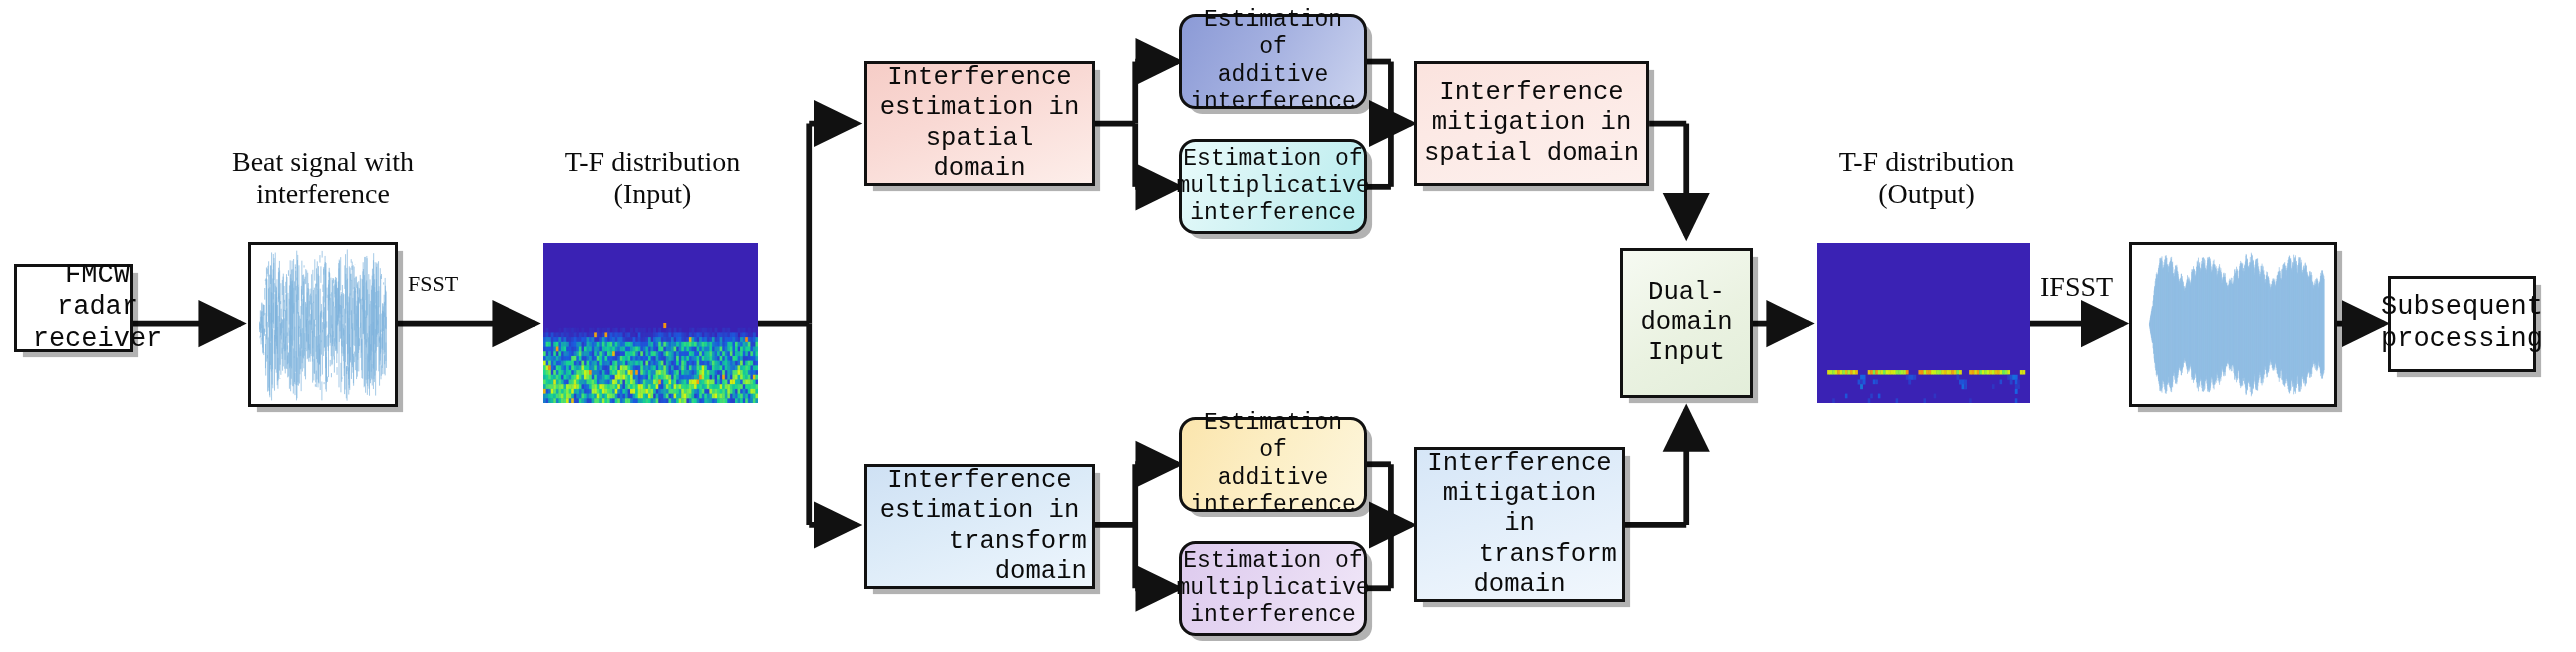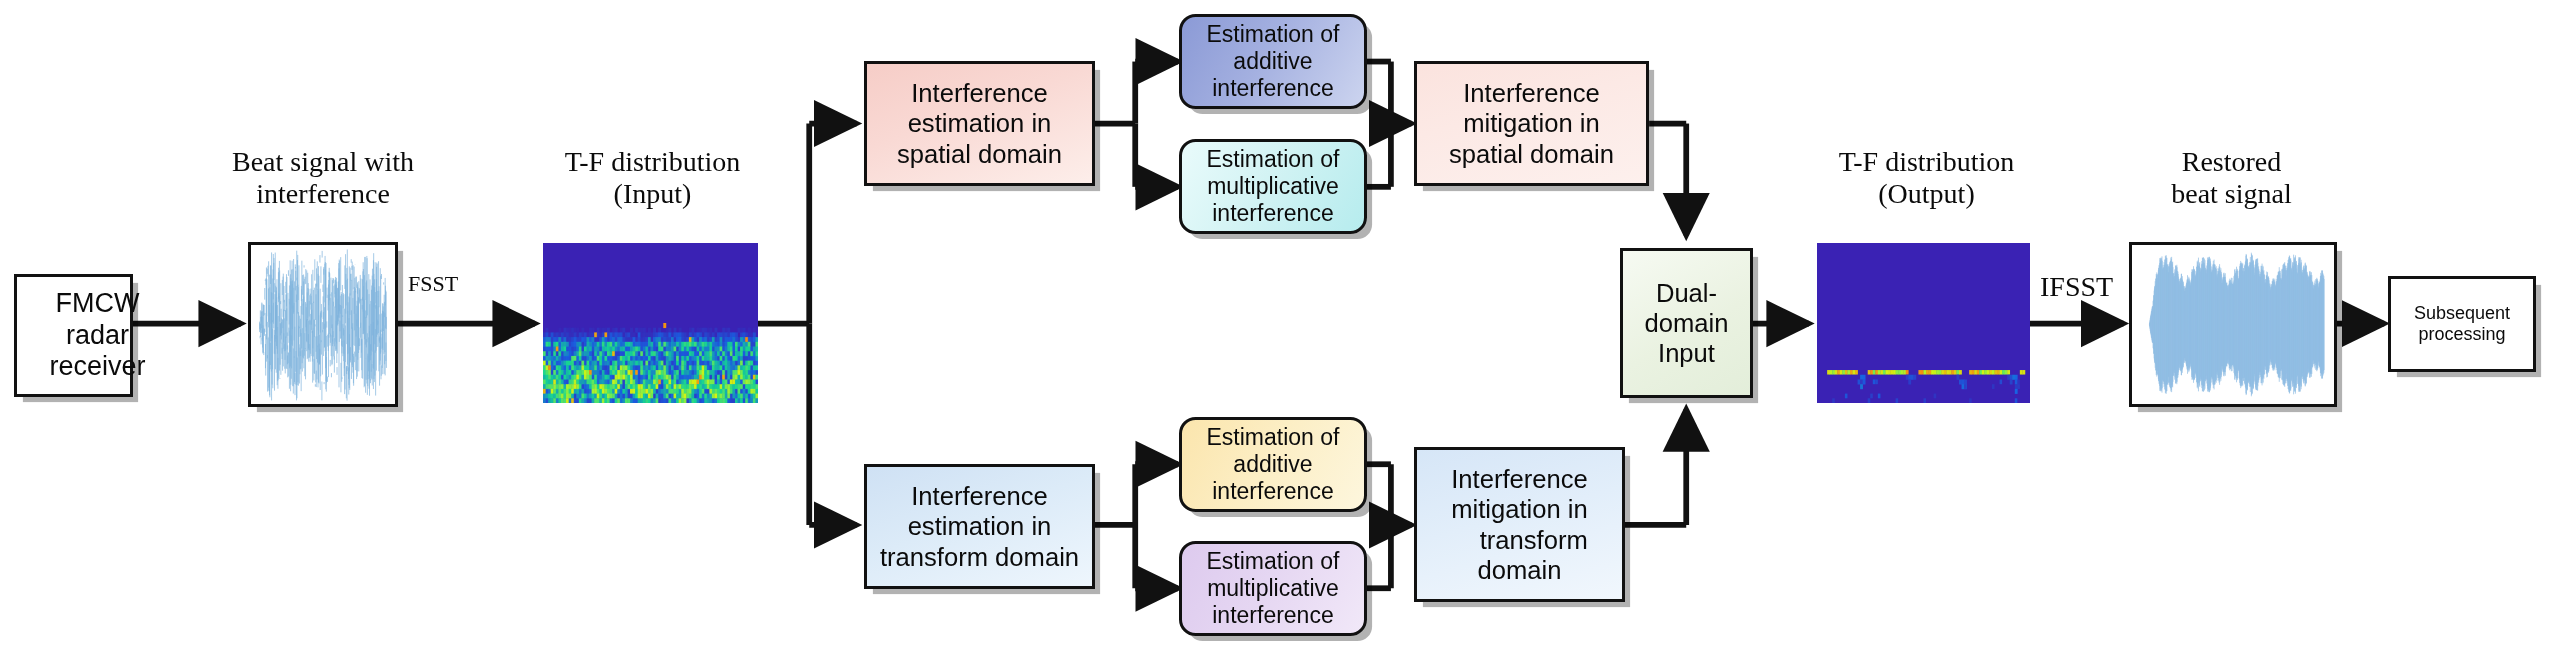--- a/index.html
+++ b/index.html
@@ -1,21 +1,21 @@
 <!DOCTYPE html>
 <html style="font-size:10.2px"><head>
 <meta charset="utf-8">
 <style>
   html,body{margin:0;padding:0;background:#ffffff;}
   body{width:2576px;height:653px;overflow:hidden;font-family:"Liberation Serif", serif;}
   #stage{position:relative;width:2576px;height:653px;background:#fff;}
   svg#wires{position:absolute;left:0;top:0;width:2576px;height:653px;}
   .node{position:absolute;box-sizing:border-box;display:flex;align-items:center;justify-content:center;text-align:center;
         border:3.8px solid #111;box-shadow:7px 7px 0 -1.9px rgba(0,0,0,0.30);}
-  .node .txt{display:block;font-family:Liberation Sans, sans-serif;color:#0b0b0b;line-height:1.18;padding:0 5.1px;}
+  .node .txt{display:block;font-family:Liberation Mono, monospace;color:#0b0b0b;line-height:1.18;padding:0 5.1px;}
   .plain{background:#fff;}
   .rounded{border-radius:16.6px;}
   .caption{position:absolute;text-align:center;font-family:"Liberation Serif", serif;color:#0b0b0b;line-height:1.15;}
   .edgelabel{position:absolute;font-family:"Liberation Serif", serif;color:#0b0b0b;white-space:nowrap;}
   .imgbox{position:absolute;box-sizing:border-box;overflow:hidden;}
   .sigbox{position:absolute;box-sizing:border-box;border:3.8px solid #111;background:#fff;
           box-shadow:7px 7px 0 -1.9px rgba(0,0,0,0.30);overflow:hidden;}
   .sigbox svg{display:block;width:100%;height:100%;}
 </style>
 </head>
@@ -70,21 +70,21 @@
       <path d="M2638,821 L2638,640" marker-end="url(#ah)"></path>
 
       <path d="M2742,506 L2830,506" marker-end="url(#ah)"></path>
 
       <path d="M3175,506 L3322,506" marker-end="url(#ah)"></path>
 
       <path d="M3653,506 L3730,506" marker-end="url(#ah)"></path>
     </g>
   </svg>
 
-  <div class="node plain" style="left:14px;top:274px;width:119px;height:123px;padding-left:48px;">
+  <div class="node plain" style="left:14px;top:264px;width:119px;height:88px;padding-left:48px;">
     <span class="txt" style="font-size:27px;">
         <span style="display: block;">FMCW radar</span>
         <span style="display: block;">receiver</span>
       </span>
   </div>
 
   <div class="caption" style="left:211px;top:146px;width:224px;font-size:28px;">
     <div>Beat signal with</div>
     <div>interference</div>
   </div>
@@ -1614,34 +1614,30 @@
           <rect x="314.12" y="213.24" width="3.98" height="7.35" fill="rgb(46,57,196)" opacity="0.8"></rect>
           <rect x="314.12" y="220.59" width="3.98" height="7.35" fill="rgb(41,67,203)" opacity="0.8"></rect>
           <rect x="318.10" y="198.53" width="4.48" height="6.99" fill="rgb(214,229,18)"></rect>
           <rect x="322.07" y="198.53" width="4.48" height="6.99" fill="rgb(215,227,18)"></rect>
         </g>
     </svg>
   </div>
 
   <div class="edgelabel" style="left:2040px;top:271px;font-size:28px;">IFSST</div>
 
-  <div class="caption" style="left:2129px;top:146px;width:205px;font-size:28px;">
-    <div>Restored</div>
-    <div>beat signal</div>
-  </div>
 
   <div class="sigbox" style="left:2129px;top:242px;width:208px;height:165px;">
     <svg viewBox="0 0 326 258" preserveAspectRatio="none">
       <g id="wf2" stroke="#8fbde2" stroke-width="1.1" fill="none">
           <path d="M16.00,129.00L16.00,129.00 M16.42,129.00L16.42,129.00 M16.84,129.00L16.84,129.00 M17.26,129.00L17.26,129.00 M17.68,129.00L17.68,129.00 M18.10,129.00L18.10,129.00 M18.52,129.00L18.52,129.00 M18.94,129.00L18.94,129.00 M19.36,129.00L19.36,129.00 M19.79,129.00L19.79,129.00 M20.21,129.00L20.21,129.00 M20.63,129.00L20.63,129.00 M21.05,129.00L21.05,129.00 M21.47,129.00L21.47,129.00 M21.89,129.00L21.89,129.00 M22.31,129.00L22.31,129.00 M22.73,129.00L22.73,129.00 M23.15,129.00L23.15,129.00 M23.57,129.00L23.57,129.00 M23.99,129.00L23.99,129.00 M24.41,129.00L24.41,129.00 M24.83,129.00L24.83,129.00 M25.25,129.00L25.25,129.00 M25.67,129.00L25.67,129.00 M26.09,129.00L26.09,129.00 M26.52,129.00L26.52,129.00 M26.94,129.00L26.94,129.00 M27.36,129.00L27.36,129.00 M27.78,128.90L27.78,129.10 M28.20,126.44L28.20,131.56 M28.62,124.17L28.62,133.83 M29.04,121.33L29.04,136.67 M29.46,118.24L29.46,139.76 M29.88,115.73L29.88,142.27 M30.30,113.97L30.30,144.03 M30.72,111.39L30.72,146.61 M31.14,108.08L31.14,149.92 M31.56,107.11L31.56,150.89 M31.98,104.32L31.98,153.68 M32.40,101.42L32.40,156.58 M32.82,99.65L32.82,158.35 M33.24,99.79L33.24,158.21 M33.67,98.92L33.67,159.08 M34.09,90.90L34.09,167.10 M34.51,88.80L34.51,169.20 M34.93,81.87L34.93,176.13 M35.35,81.29L35.35,176.71 M35.77,74.01L35.77,183.99 M36.19,70.70L36.19,187.30 M36.61,67.31L36.61,190.69 M37.03,66.76L37.03,191.24 M37.45,58.77L37.45,199.23 M37.87,64.46L37.87,193.54 M38.29,54.89L38.29,203.11 M38.71,54.12L38.71,203.88 M39.13,47.14L39.13,210.86 M39.55,50.13L39.55,207.87 M39.97,44.47L39.97,213.53 M40.39,48.56L40.39,209.44 M40.82,47.30L40.82,210.70 M41.24,53.92L41.24,204.08 M41.66,48.66L41.66,209.34 M42.08,46.19L42.08,211.81 M42.50,40.91L42.50,217.09 M42.92,36.98L42.92,221.02 M43.34,38.14L43.34,219.86 M43.76,32.36L43.76,225.64 M44.18,33.92L44.18,224.08 M44.60,29.39L44.60,228.61 M45.02,21.08L45.02,236.92 M45.44,23.67L45.44,234.33 M45.86,21.87L45.86,236.13 M46.28,26.33L46.28,231.67 M46.70,20.43L46.70,237.57 M47.12,28.62L47.12,229.38 M47.55,21.51L47.55,236.49 M47.97,24.00L47.97,234.00 M48.39,18.44L48.39,239.56 M48.81,26.02L48.81,231.98 M49.23,38.01L49.23,219.99 M49.65,39.26L49.65,218.74 M50.07,32.43L50.07,225.57 M50.49,36.16L50.49,221.84 M50.91,37.47L50.91,220.53 M51.33,36.26L51.33,221.74 M51.75,27.72L51.75,230.28 M52.17,32.82L52.17,225.18 M52.59,23.62L52.59,234.38 M53.01,32.38L53.01,225.62 M53.43,30.03L53.43,227.97 M53.85,17.59L53.85,240.41 M54.27,22.65L54.27,235.35 M54.70,18.48L54.70,239.52 M55.12,16.35L55.12,241.65 M55.54,20.84L55.54,237.16 M55.96,31.20L55.96,226.80 M56.38,20.99L56.38,237.01 M56.80,31.77L56.80,226.23 M57.22,36.46L57.22,221.54 M57.64,31.83L57.64,226.17 M58.06,31.18L58.06,226.82 M58.48,44.42L58.48,213.58 M58.90,34.58L58.90,223.42 M59.32,43.73L59.32,214.27 M59.74,34.67L59.74,223.33 M60.16,34.86L60.16,223.14 M60.58,29.90L60.58,228.10 M61.00,27.54L61.00,230.46 M61.42,37.36L61.42,220.64 M61.85,25.65L61.85,232.35 M62.27,25.73L62.27,232.27 M62.69,20.29L62.69,237.71 M63.11,26.63L63.11,231.37 M63.53,22.64L63.53,235.36 M63.95,19.24L63.95,238.76 M64.37,31.43L64.37,226.57 M64.79,31.56L64.79,226.44 M65.21,28.00L65.21,230.00 M65.63,27.00L65.63,231.00 M66.05,35.93L66.05,222.07 M66.47,46.35L66.47,211.65 M66.89,45.83L66.89,212.17 M67.31,51.59L67.31,206.41 M67.73,45.98L67.73,212.02 M68.15,54.38L68.15,203.62 M68.58,50.33L68.58,207.67 M69.00,39.50L69.00,218.50 M69.42,43.60L69.42,214.40 M69.84,46.35L69.84,211.65 M70.26,33.72L70.26,224.28 M70.68,33.01L70.68,224.99 M71.10,42.19L71.10,215.81 M71.52,37.87L71.52,220.13 M71.94,34.50L71.94,223.50 M72.36,32.10L72.36,225.90 M72.78,36.10L72.78,221.90 M73.20,46.13L73.20,211.87 M73.62,42.22L73.62,215.78 M74.04,43.36L74.04,214.64 M74.46,47.02L74.46,210.98 M74.88,51.27L74.88,206.73 M75.30,55.11L75.30,202.89 M75.73,60.14L75.73,197.86 M76.15,54.89L76.15,203.11 M76.57,58.55L76.57,199.45 M76.99,64.27L76.99,193.73 M77.41,57.55L77.41,200.45 M77.83,61.38L77.83,196.62 M78.25,54.85L78.25,203.15 M78.67,53.79L78.67,204.21 M79.09,52.80L79.09,205.20 M79.51,46.99L79.51,211.01 M79.93,46.55L79.93,211.45 M80.35,57.40L80.35,200.60 M80.77,54.95L80.77,203.05 M81.19,50.52L81.19,207.48 M81.61,57.01L81.61,200.99 M82.03,59.80L82.03,198.20 M82.45,62.43L82.45,195.57 M82.88,59.44L82.88,198.56 M83.30,66.84L83.30,191.16 M83.72,68.64L83.72,189.36 M84.14,71.47L84.14,186.53 M84.56,66.73L84.56,191.27 M84.98,74.34L84.98,183.66 M85.40,75.24L85.40,182.76 M85.82,70.06L85.82,187.94 M86.24,68.89L86.24,189.11 M86.66,70.12L86.66,187.88 M87.08,66.19L87.08,191.81 M87.50,64.15L87.50,193.85 M87.92,60.99L87.92,197.01 M88.34,61.96L88.34,196.04 M88.76,57.33L88.76,200.67 M89.18,55.24L89.18,202.76 M89.61,48.98L89.61,209.02 M90.03,57.96L90.03,200.04 M90.45,56.29L90.45,201.71 M90.87,54.23L90.87,203.77 M91.29,59.33L91.29,198.67 M91.71,51.56L91.71,206.44 M92.13,59.81L92.13,198.19 M92.55,54.26L92.55,203.74 M92.97,58.83L92.97,199.17 M93.39,57.19L93.39,200.81 M93.81,66.42L93.81,191.58 M94.23,64.07L94.23,193.93 M94.65,61.12L94.65,196.88 M95.07,60.42L95.07,197.58 M95.49,57.67L95.49,200.33 M95.91,54.52L95.91,203.48 M96.33,43.91L96.33,214.09 M96.76,39.32L96.76,218.68 M97.18,47.07L97.18,210.93 M97.60,39.97L97.60,218.03 M98.02,43.29L98.02,214.71 M98.44,42.41L98.44,215.59 M98.86,38.87L98.86,219.13 M99.28,34.36L99.28,223.64 M99.70,42.53L99.70,215.47 M100.12,40.67L100.12,217.33 M100.54,38.75L100.54,219.25 M100.96,40.16L100.96,217.84 M101.38,49.95L101.38,208.05 M101.80,50.90L101.80,207.10 M102.22,48.45L102.22,209.55 M102.64,51.08L102.64,206.92 M103.06,42.28L103.06,215.72 M103.48,47.11L103.48,210.89 M103.91,44.61L103.91,213.39 M104.33,35.25L104.33,222.75 M104.75,35.32L104.75,222.68 M105.17,26.52L105.17,231.48 M105.59,32.16L105.59,225.84 M106.01,28.02L106.01,229.98 M106.43,24.99L106.43,233.01 M106.85,33.40L106.85,224.60 M107.27,20.49L107.27,237.51 M107.69,34.22L107.69,223.78 M108.11,34.06L108.11,223.94 M108.53,36.19L108.53,221.81 M108.95,29.91L108.95,228.09 M109.37,27.77L109.37,230.23 M109.79,36.50L109.79,221.50 M110.21,41.11L110.21,216.89 M110.64,37.61L110.64,220.39 M111.06,44.23L111.06,213.77 M111.48,40.15L111.48,217.85 M111.90,38.54L111.90,219.46 M112.32,31.35L112.32,226.65 M112.74,25.85L112.74,232.15 M113.16,29.93L113.16,228.07 M113.58,20.47L113.58,237.53 M114.00,31.16L114.00,226.84 M114.42,21.13L114.42,236.87 M114.84,21.13L114.84,236.87 M115.26,19.68L115.26,238.32 M115.68,27.94L115.68,230.06 M116.10,30.06L116.10,227.94 M116.52,29.46L116.52,228.54 M116.94,21.94L116.94,236.06 M117.36,33.04L117.36,224.96 M117.79,24.71L117.79,233.29 M118.21,37.39L118.21,220.61 M118.63,39.79L118.63,218.21 M119.05,36.83L119.05,221.17 M119.47,41.35L119.47,216.65 M119.89,45.95L119.89,212.05 M120.31,39.83L120.31,218.17 M120.73,33.29L120.73,224.71 M121.15,39.48L121.15,218.52 M121.57,29.25L121.57,228.75 M121.99,20.37L121.99,237.63 M122.41,24.97L122.41,233.03 M122.83,24.58L122.83,233.42 M123.25,20.04L123.25,237.96 M123.67,22.31L123.67,235.69 M124.09,22.87L124.09,235.13 M124.52,19.21L124.52,238.79 M124.94,19.26L124.94,238.74 M125.36,31.45L125.36,226.55 M125.78,21.17L125.78,236.83 M126.20,22.96L126.20,235.04 M126.62,26.47L126.62,231.53 M127.04,29.91L127.04,228.09 M127.46,43.50L127.46,214.50 M127.88,39.80L127.88,218.20 M128.30,43.38L128.30,214.62 M128.72,34.74L128.72,223.26 M129.14,45.07L129.14,212.93 M129.56,42.49L129.56,215.51 M129.98,40.10L129.98,217.90 M130.40,31.64L130.40,226.36 M130.82,36.25L130.82,221.75 M131.24,25.79L131.24,232.21 M131.67,30.50L131.67,227.50 M132.09,32.64L132.09,225.36 M132.51,23.66L132.51,234.34 M132.93,31.63L132.93,226.37 M133.35,31.26L133.35,226.74 M133.77,35.96L133.77,222.04 M134.19,31.96L134.19,226.04 M134.61,36.73L134.61,221.27 M135.03,37.53L135.03,220.47 M135.45,41.48L135.45,216.52 M135.87,34.41L135.87,223.59 M136.29,38.74L136.29,219.26 M136.71,48.42L136.71,209.58 M137.13,50.62L137.13,207.38 M137.55,52.63L137.55,205.37 M137.97,47.37L137.97,210.63 M138.39,42.11L138.39,215.89 M138.82,37.57L138.82,220.43 M139.24,45.28L139.24,212.72 M139.66,42.31L139.66,215.69 M140.08,38.57L140.08,219.43 M140.50,34.65L140.50,223.35 M140.92,42.34L140.92,215.66 M141.34,31.10L141.34,226.90 M141.76,35.85L141.76,222.15 M142.18,41.61L142.18,216.39 M142.60,47.14L142.60,210.86 M143.02,41.15L143.02,216.85 M143.44,37.63L143.44,220.37 M143.86,53.32L143.86,204.68 M144.28,44.11L144.28,213.89 M144.70,47.57L144.70,210.43 M145.12,61.86L145.12,196.14 M145.55,61.11L145.55,196.89 M145.97,57.11L145.97,200.89 M146.39,54.43L146.39,203.57 M146.81,52.45L146.81,205.55 M147.23,51.57L147.23,206.43 M147.65,52.39L147.65,205.61 M148.07,45.72L148.07,212.28 M148.49,44.88L148.49,213.12 M148.91,48.02L148.91,209.98 M149.33,52.03L149.33,205.97 M149.75,51.73L149.75,206.27 M150.17,51.68L150.17,206.32 M150.59,45.78L150.59,212.22 M151.01,56.51L151.01,201.49 M151.43,59.33L151.43,198.67 M151.85,61.66L151.85,196.34 M152.27,62.75L152.27,195.25 M152.70,61.52L152.70,196.48 M153.12,60.90L153.12,197.10 M153.54,65.84L153.54,192.16 M153.96,65.53L153.96,192.47 M154.38,69.17L154.38,188.83 M154.80,66.77L154.80,191.23 M155.22,71.91L155.22,186.09 M155.64,64.89L155.64,193.11 M156.06,67.06L156.06,190.94 M156.48,62.97L156.48,195.03 M156.90,57.71L156.90,200.29 M157.32,58.23L157.32,199.77 M157.74,54.70L157.74,203.30 M158.16,61.82L158.16,196.18 M158.58,61.94L158.58,196.06 M159.00,56.45L159.00,201.55 M159.42,57.34L159.42,200.66 M159.85,59.84L159.85,198.16 M160.27,53.17L160.27,204.83 M160.69,61.92L160.69,196.08 M161.11,63.04L161.11,194.96 M161.53,53.42L161.53,204.58 M161.95,62.98L161.95,195.02 M162.37,62.88L162.37,195.12 M162.79,64.80L162.79,193.20 M163.21,59.11L163.21,198.89 M163.63,63.75L163.63,194.25 M164.05,61.26L164.05,196.74 M164.47,50.56L164.47,207.44 M164.89,56.85L164.89,201.15 M165.31,48.09L165.31,209.91 M165.73,40.28L165.73,217.72 M166.15,38.86L166.15,219.14 M166.58,46.09L166.58,211.91 M167.00,45.20L167.00,212.80 M167.42,47.98L167.42,210.02 M167.84,42.73L167.84,215.27 M168.26,42.02L168.26,215.98 M168.68,35.20L168.68,222.80 M169.10,49.26L169.10,208.74 M169.52,40.84L169.52,217.16 M169.94,38.74L169.94,219.26 M170.36,42.03L170.36,215.97 M170.78,50.55L170.78,207.45 M171.20,54.77L171.20,203.23 M171.62,56.51L171.62,201.49 M172.04,54.23L172.04,203.77 M172.46,53.30L172.46,204.70 M172.88,42.16L172.88,215.84 M173.30,40.69L173.30,217.31 M173.73,34.32L173.73,223.68 M174.15,39.26L174.15,218.74 M174.57,30.99L174.57,227.01 M174.99,29.27L174.99,228.73 M175.41,25.81L175.41,232.19 M175.83,32.89L175.83,225.11 M176.25,29.45L176.25,228.55 M176.67,31.70L176.67,226.30 M177.09,28.25L177.09,229.75 M177.51,29.79L177.51,228.21 M177.93,31.49L177.93,226.51 M178.35,41.62L178.35,216.38 M178.77,29.97L178.77,228.03 M179.19,42.01L179.19,215.99 M179.61,37.41L179.61,220.59 M180.03,37.76L180.03,220.24 M180.45,47.98L180.45,210.02 M180.88,43.01L180.88,214.99 M181.30,42.31L181.30,215.69 M181.72,33.80L181.72,224.20 M182.14,31.60L182.14,226.40 M182.56,32.87L182.56,225.13 M182.98,27.68L182.98,230.32 M183.40,25.32L183.40,232.68 M183.82,17.40L183.82,240.60 M184.24,14.49L184.24,243.51 M184.66,16.13L184.66,241.87 M185.08,24.38L185.08,233.62 M185.50,22.31L185.50,235.69 M185.92,24.20L185.92,233.80 M186.34,22.29L186.34,235.71 M186.76,29.03L186.76,228.97 M187.18,35.28L187.18,222.72 M187.61,35.90L187.61,222.10 M188.03,33.68L188.03,224.32 M188.45,37.58L188.45,220.42 M188.87,36.15L188.87,221.85 M189.29,36.82L189.29,221.18 M189.71,32.39L189.71,225.61 M190.13,28.20L190.13,229.80 M190.55,27.76L190.55,230.24 M190.97,19.41L190.97,238.59 M191.39,28.88L191.39,229.12 M191.81,30.72L191.81,227.28 M192.23,26.95L192.23,231.05 M192.65,12.49L192.65,245.51 M193.07,14.79L193.07,243.21 M193.49,17.32L193.49,240.68 M193.91,29.34L193.91,228.66 M194.33,16.74L194.33,241.26 M194.76,27.31L194.76,230.69 M195.18,23.87L195.18,234.13 M195.60,24.74L195.60,233.26 M196.02,26.27L196.02,231.73 M196.44,33.22L196.44,224.78 M196.86,36.15L196.86,221.85 M197.28,38.01L197.28,219.99 M197.70,48.66L197.70,209.34 M198.12,45.00L198.12,213.00 M198.54,31.81L198.54,226.19 M198.96,35.98L198.96,222.02 M199.38,26.62L199.38,231.38 M199.80,23.36L199.80,234.64 M200.22,24.06L200.22,233.94 M200.64,31.14L200.64,226.86 M201.06,22.82L201.06,235.18 M201.48,22.65L201.48,235.35 M201.91,22.00L201.91,236.00 M202.33,30.86L202.33,227.14 M202.75,21.78L202.75,236.22 M203.17,28.87L203.17,229.13 M203.59,36.28L203.59,221.72 M204.01,39.25L204.01,218.75 M204.43,34.45L204.43,223.55 M204.85,39.46L204.85,218.54 M205.27,42.44L205.27,215.56 M205.69,47.26L205.69,210.74 M206.11,51.62L206.11,206.38 M206.53,51.30L206.53,206.70 M206.95,51.88L206.95,206.12 M207.37,46.75L207.37,211.25 M207.79,43.81L207.79,214.19 M208.21,33.76L208.21,224.24 M208.64,41.38L208.64,216.62 M209.06,33.88L209.06,224.12 M209.48,38.23L209.48,219.77 M209.90,30.22L209.90,227.78 M210.32,40.47L210.32,217.53 M210.74,41.17L210.74,216.83 M211.16,33.62L211.16,224.38 M211.58,35.15L211.58,222.85 M212.00,42.87L212.00,215.13 M212.42,48.75L212.42,209.25 M212.84,41.00L212.84,217.00 M213.26,47.66L213.26,210.34 M213.68,48.17L213.68,209.83 M214.10,56.94L214.10,201.06 M214.52,61.90L214.52,196.10 M214.94,60.77L214.94,197.23 M215.36,55.12L215.36,202.88 M215.79,60.87L215.79,197.13 M216.21,56.08L216.21,201.92 M216.63,49.24L216.63,208.76 M217.05,50.14L217.05,207.86 M217.47,43.07L217.47,214.93 M217.89,48.59L217.89,209.41 M218.31,51.58L218.31,206.42 M218.73,44.09L218.73,213.91 M219.15,53.13L219.15,204.87 M219.57,54.26L219.57,203.74 M219.99,52.02L219.99,205.98 M220.41,50.68L220.41,207.32 M220.83,53.73L220.83,204.27 M221.25,57.32L221.25,200.68 M221.67,63.05L221.67,194.95 M222.09,66.27L222.09,191.73 M222.52,62.24L222.52,195.76 M222.94,67.83L222.94,190.17 M223.36,73.59L223.36,184.41 M223.78,70.55L223.78,187.45 M224.20,64.11L224.20,193.89 M224.62,68.16L224.62,189.84 M225.04,63.48L225.04,194.52 M225.46,67.55L225.46,190.45 M225.88,66.08L225.88,191.92 M226.30,58.48L226.30,199.52 M226.72,59.83L226.72,198.17 M227.14,57.77L227.14,200.23 M227.56,54.88L227.56,203.12 M227.98,54.04L227.98,203.96 M228.40,56.33L228.40,201.67 M228.82,60.09L228.82,197.91 M229.24,59.83L229.24,198.17 M229.67,57.26L229.67,200.74 M230.09,59.74L230.09,198.26 M230.51,54.65L230.51,203.35 M230.93,65.93L230.93,192.07 M231.35,64.05L231.35,193.95 M231.77,66.14L231.77,191.86 M232.19,68.72L232.19,189.28 M232.61,59.30L232.61,198.70 M233.03,62.19L233.03,195.81 M233.45,58.41L233.45,199.59 M233.87,55.11L233.87,202.89 M234.29,49.74L234.29,208.26 M234.71,49.16L234.71,208.84 M235.13,48.35L235.13,209.65 M235.55,50.41L235.55,207.59 M235.97,43.54L235.97,214.46 M236.39,44.86L236.39,213.14 M236.82,42.63L236.82,215.37 M237.24,44.12L237.24,213.88 M237.66,35.98L237.66,222.02 M238.08,41.73L238.08,216.27 M238.50,48.66L238.50,209.34 M238.92,45.24L238.92,212.76 M239.34,41.98L239.34,216.02 M239.76,54.96L239.76,203.04 M240.18,53.63L240.18,204.37 M240.60,53.49L240.60,204.51 M241.02,56.47L241.02,201.53 M241.44,55.69L241.44,202.31 M241.86,39.85L241.86,218.15 M242.28,38.70L242.28,219.30 M242.70,47.66L242.70,210.34 M243.12,39.59L243.12,218.41 M243.55,32.15L243.55,225.85 M243.97,36.79L243.97,221.21 M244.39,33.47L244.39,224.53 M244.81,30.58L244.81,227.42 M245.23,31.31L245.23,226.69 M245.65,29.39L245.65,228.61 M246.07,31.43L246.07,226.57 M246.49,27.76L246.49,230.24 M246.91,34.38L246.91,223.62 M247.33,33.36L247.33,224.64 M247.75,40.78L247.75,217.22 M248.17,37.52L248.17,220.48 M248.59,33.62L248.59,224.38 M249.01,49.35L249.01,208.65 M249.43,40.67L249.43,217.33 M249.85,41.68L249.85,216.32 M250.27,37.59L250.27,220.41 M250.70,37.84L250.70,220.16 M251.12,29.39L251.12,228.61 M251.54,35.01L251.54,222.99 M251.96,24.28L251.96,233.72 M252.38,29.60L252.38,228.40 M252.80,23.37L252.80,234.63 M253.22,19.97L253.22,238.03 M253.64,19.25L253.64,238.75 M254.06,16.92L254.06,241.08 M254.48,18.09L254.48,239.91 M254.90,25.91L254.90,232.09 M255.32,21.84L255.32,236.16 M255.74,22.64L255.74,235.36 M256.16,21.42L256.16,236.58 M256.58,25.30L256.58,232.70 M257.00,36.86L257.00,221.14 M257.42,38.16L257.42,219.84 M257.85,39.89L257.85,218.11 M258.27,43.44L258.27,214.56 M258.69,33.20L258.69,224.80 M259.11,27.81L259.11,230.19 M259.53,29.94L259.53,228.06 M259.95,36.71L259.95,221.29 M260.37,33.95L260.37,224.05 M260.79,15.69L260.79,242.31 M261.21,28.48L261.21,229.52 M261.63,26.74L261.63,231.26 M262.05,22.17L262.05,235.83 M262.47,21.53L262.47,236.47 M262.89,19.58L262.89,238.42 M263.31,20.58L263.31,237.42 M263.73,16.72L263.73,241.28 M264.15,30.61L264.15,227.39 M264.58,27.28L264.58,230.72 M265.00,30.81L265.00,227.19 M265.42,25.76L265.42,232.24 M265.84,38.33L265.84,219.67 M266.26,44.62L266.26,213.38 M266.68,44.88L266.68,213.12 M267.10,46.61L267.10,211.39 M267.52,32.38L267.52,225.62 M267.94,34.75L267.94,223.25 M268.36,32.28L268.36,225.72 M268.78,28.94L268.78,229.06 M269.20,19.97L269.20,238.03 M269.62,22.80L269.62,235.20 M270.04,19.90L270.04,238.10 M270.46,20.68L270.46,237.32 M270.88,30.42L270.88,227.58 M271.30,31.28L271.30,226.72 M271.73,20.20L271.73,237.80 M272.15,33.86L272.15,224.14 M272.57,28.33L272.57,229.67 M272.99,23.97L272.99,234.03 M273.41,28.42L273.41,229.58 M273.83,42.89L273.83,215.11 M274.25,45.72L274.25,212.28 M274.67,43.86L274.67,214.14 M275.09,40.34L275.09,217.66 M275.51,45.41L275.51,212.59 M275.93,50.46L275.93,207.54 M276.35,36.29L276.35,221.71 M276.77,33.40L276.77,224.60 M277.19,39.44L277.19,218.56 M277.61,41.11L277.61,216.89 M278.03,37.61L278.03,220.39 M278.45,39.53L278.45,218.47 M278.88,33.61L278.88,224.39 M279.30,30.02L279.30,227.98 M279.72,28.54L279.72,229.46 M280.14,36.20L280.14,221.80 M280.56,32.04L280.56,225.96 M280.98,34.11L280.98,223.89 M281.40,33.41L281.40,224.59 M281.82,44.72L281.82,213.28 M282.24,43.35L282.24,214.65 M282.66,44.34L282.66,213.66 M283.08,49.03L283.08,208.97 M283.50,47.79L283.50,210.21 M283.92,52.52L283.92,205.48 M284.34,57.37L284.34,200.63 M284.76,51.29L284.76,206.71 M285.18,49.76L285.18,208.24 M285.61,52.87L285.61,205.13 M286.03,52.79L286.03,205.21 M286.45,43.06L286.45,214.94 M286.87,51.40L286.87,206.60 M287.29,42.15L287.29,215.85 M287.71,49.87L287.71,208.13 M288.13,48.45L288.13,209.55 M288.55,44.24L288.55,213.76 M288.97,49.17L288.97,208.83 M289.39,44.20L289.39,213.80 M289.81,56.79L289.81,201.21 M290.23,48.81L290.23,209.19 M290.65,61.69L290.65,196.31 M291.07,59.99L291.07,198.01 M291.49,59.09L291.49,198.91 M291.91,69.73L291.91,188.27 M292.33,64.92L292.33,193.08 M292.76,71.12L292.76,186.88 M293.18,64.42L293.18,193.58 M293.60,66.95L293.60,191.05 M294.02,61.10L294.02,196.90 M294.44,65.42L294.44,192.58 M294.86,65.85L294.86,192.15 M295.28,57.85L295.28,200.15 M295.70,62.88L295.70,195.12 M296.12,66.48L296.12,191.52 M296.54,55.31L296.54,202.69 M296.96,63.37L296.96,194.63 M297.38,63.54L297.38,194.46 M297.80,55.92L297.80,202.08 M298.22,53.20L298.22,204.80 M298.64,59.10L298.64,198.90 M299.06,54.99L299.06,203.01 M299.48,57.53L299.48,200.47 M299.91,58.35L299.91,199.65 M300.33,65.95L300.33,192.05 M300.75,62.57L300.75,195.43 M301.17,69.08L301.17,188.92 M301.59,68.62L301.59,189.38 M302.01,61.45L302.01,196.55 M302.43,59.68L302.43,198.32 M302.85,61.16L302.85,196.84 M303.27,59.23L303.27,198.77 M303.69,55.93L303.69,202.07 M304.11,50.37L304.11,207.63 M304.53,45.19L304.53,212.81 M304.95,50.49L304.95,207.51 M305.37,49.49L305.37,208.51 M305.79,41.30L305.79,216.70 M306.21,48.59L306.21,209.41 M306.64,46.69L306.64,211.31 M307.06,41.53L307.06,216.47 M307.48,41.31L307.48,216.69 M307.90,45.36L307.90,212.64 M308.32,53.01L308.32,204.99 M308.74,53.64L308.74,204.36 M309.16,47.94L309.16,210.06 M309.58,50.48L309.58,207.52 M310.00,55.11L310.00,202.89 " stroke="#8fbde2" stroke-width="1.15" fill="none"></path>
         </g>
     </svg>
   </div>
 
   <div class="node plain" style="left:2388px;top:276px;width:148px;height:96px;">
-    <span class="txt" style="font-size:18px;">
+    <span class="txt" style="font-size:27px;">
         <span style="display: block;">Subsequent</span>
         <span style="display: block;">processing</span>
       </span>
   </div>
 
 </div>
 
 
 </body></html>

